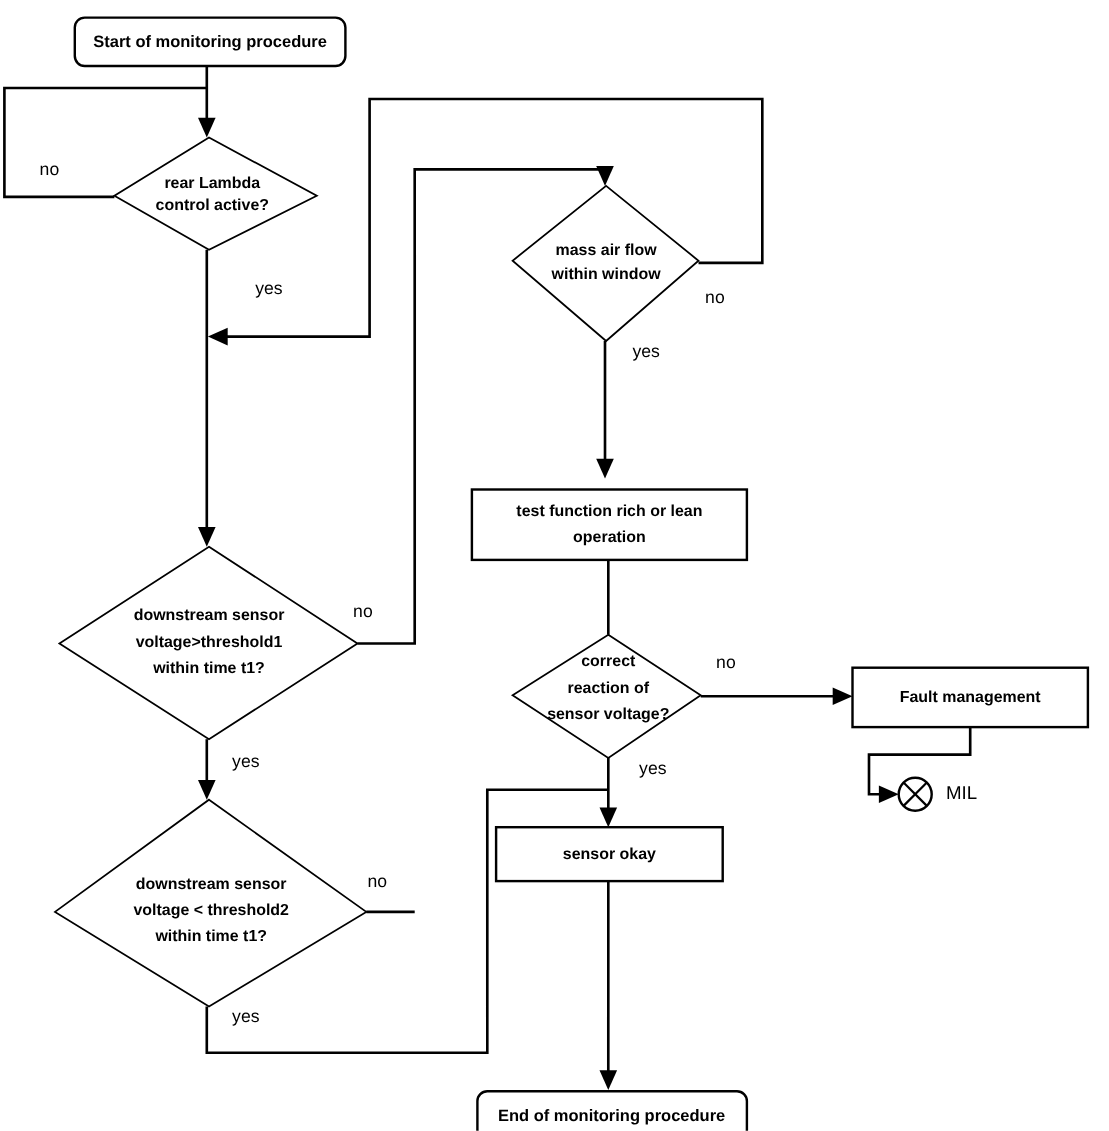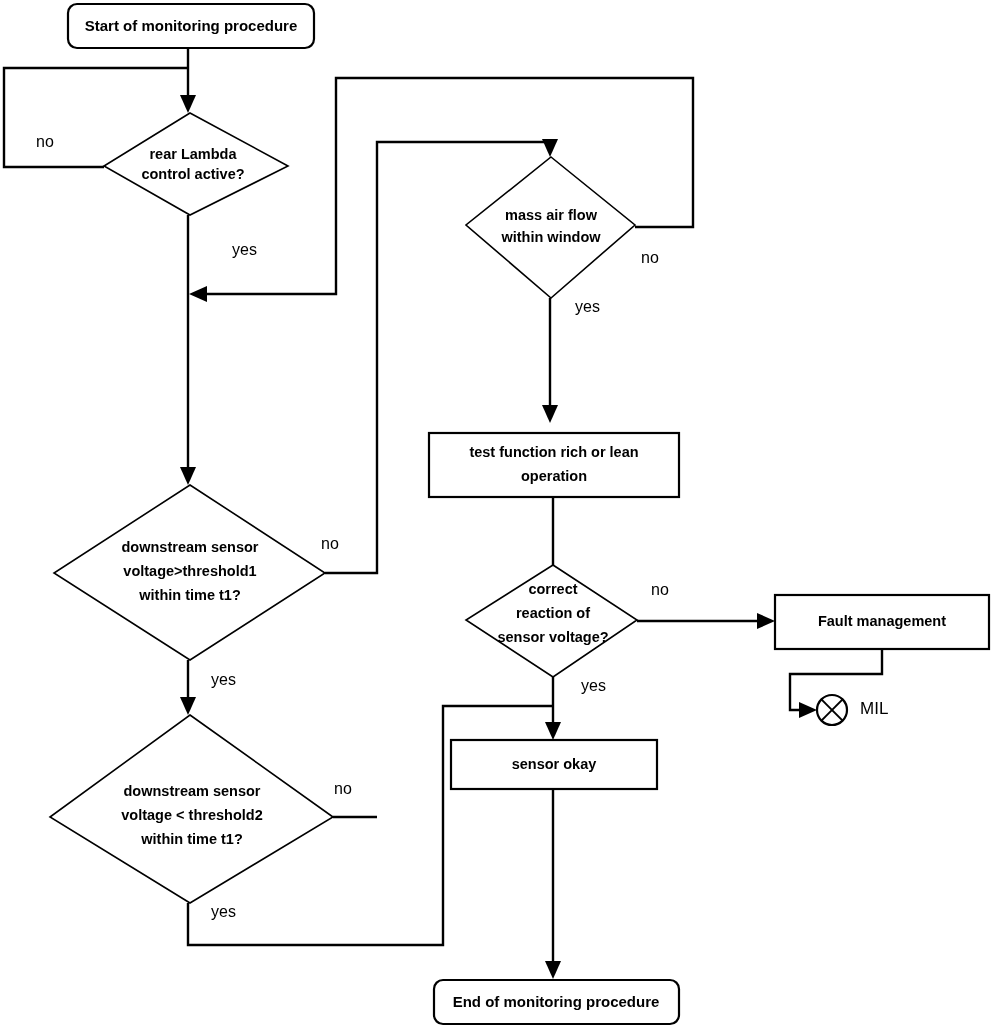--- a/index.html
+++ b/index.html
@@ -11,20 +11,21 @@
     width: 1008px;
     height: 1028px;
     font-family: "Liberation Sans", sans-serif;
     overflow: hidden;
   }
   #flow-root {
     position: relative;
     width: 1008px;
     height: 768px;
     background: #ffffff;
+    margin-top: 12px;
   }
   svg#flow-svg {
     display: block;
     width: 1008px;
     height: 1028px;
   }
   .node-shape {
     fill: #ffffff;
     stroke: #000000;
     stroke-width: 1.6;

